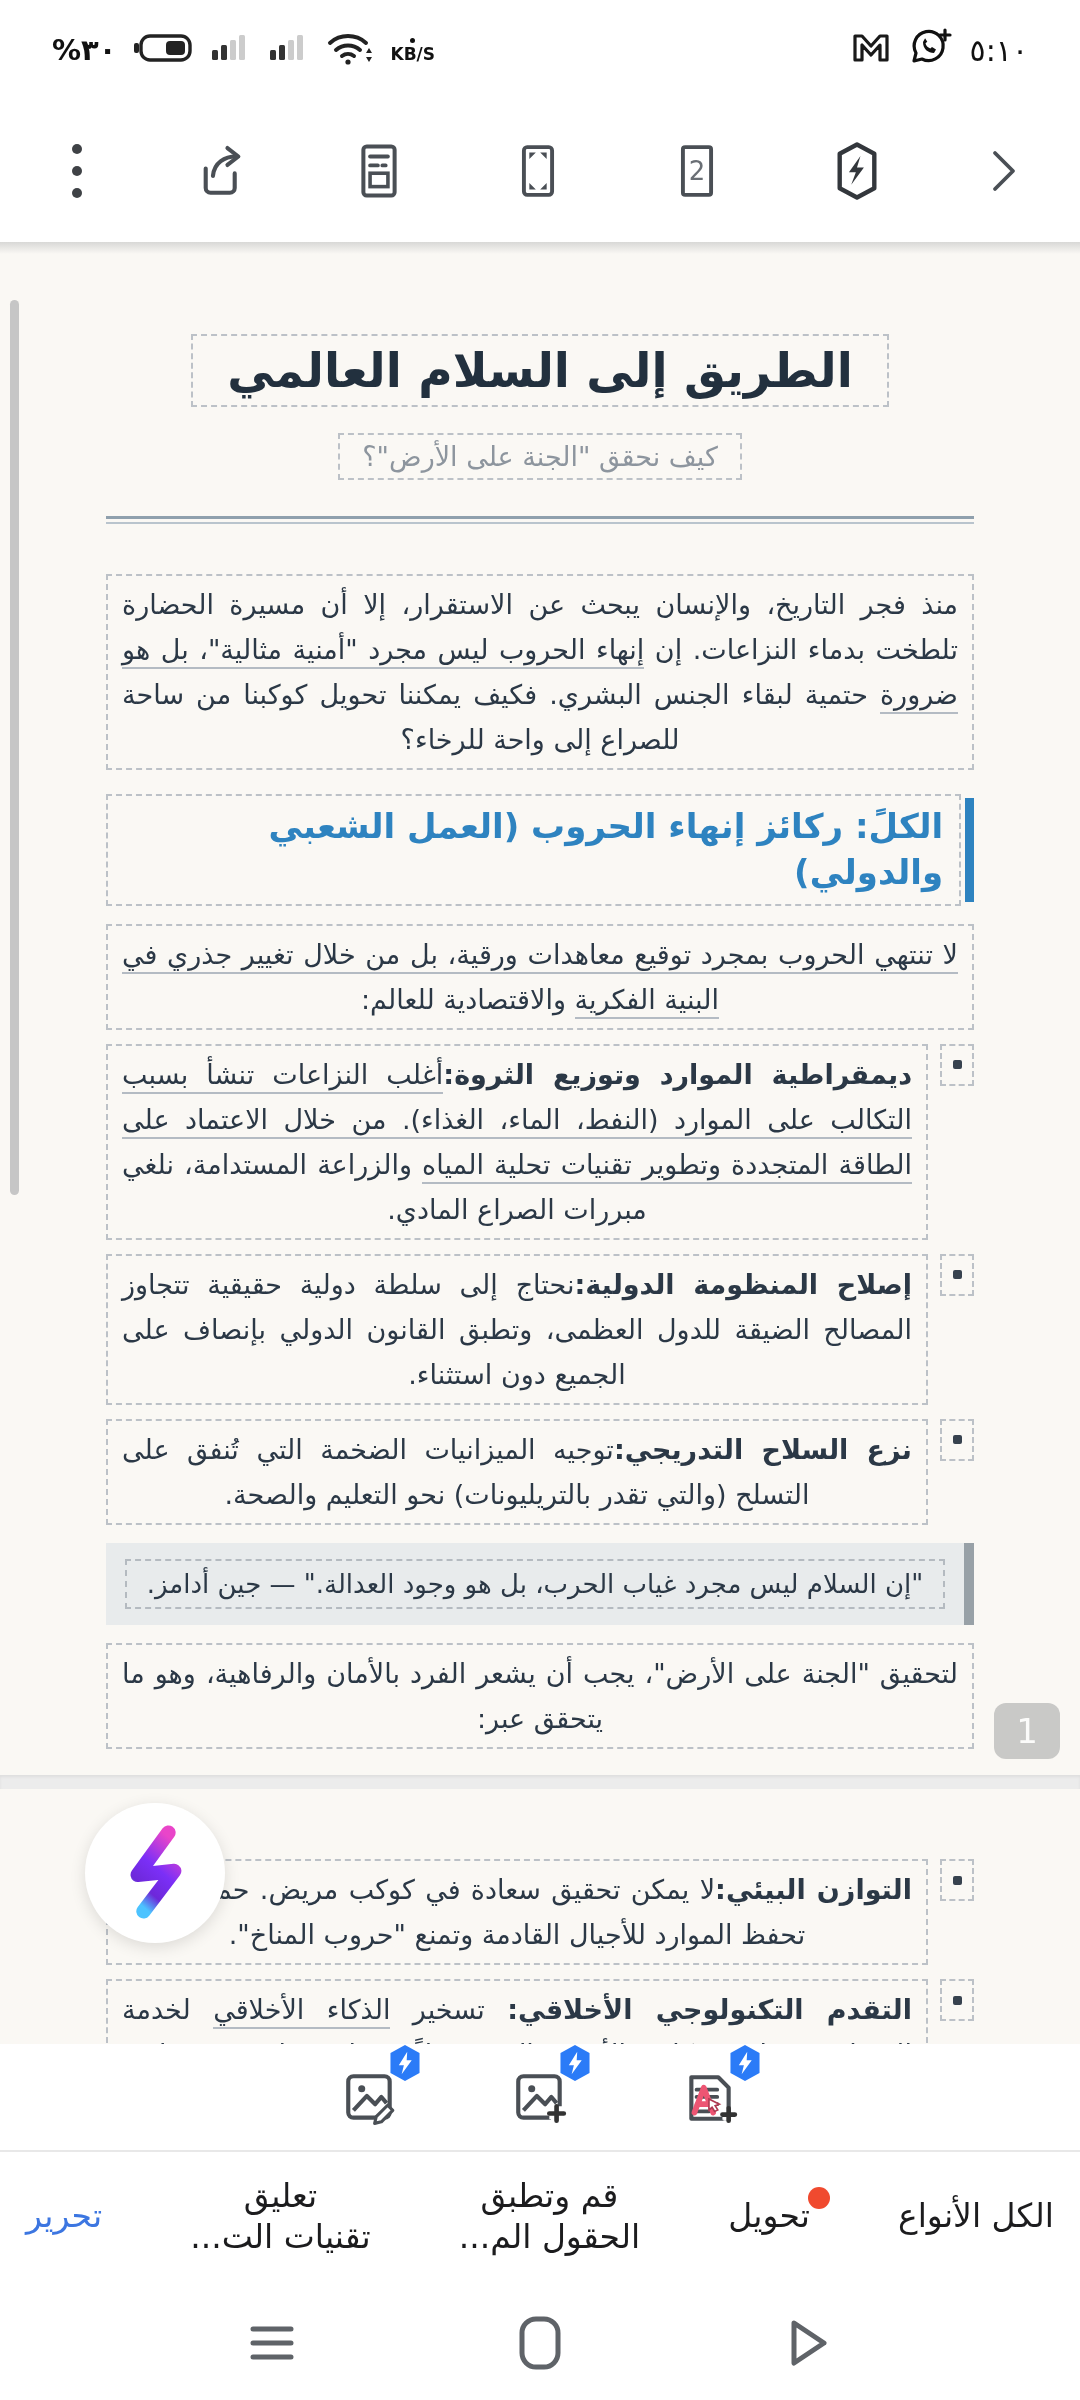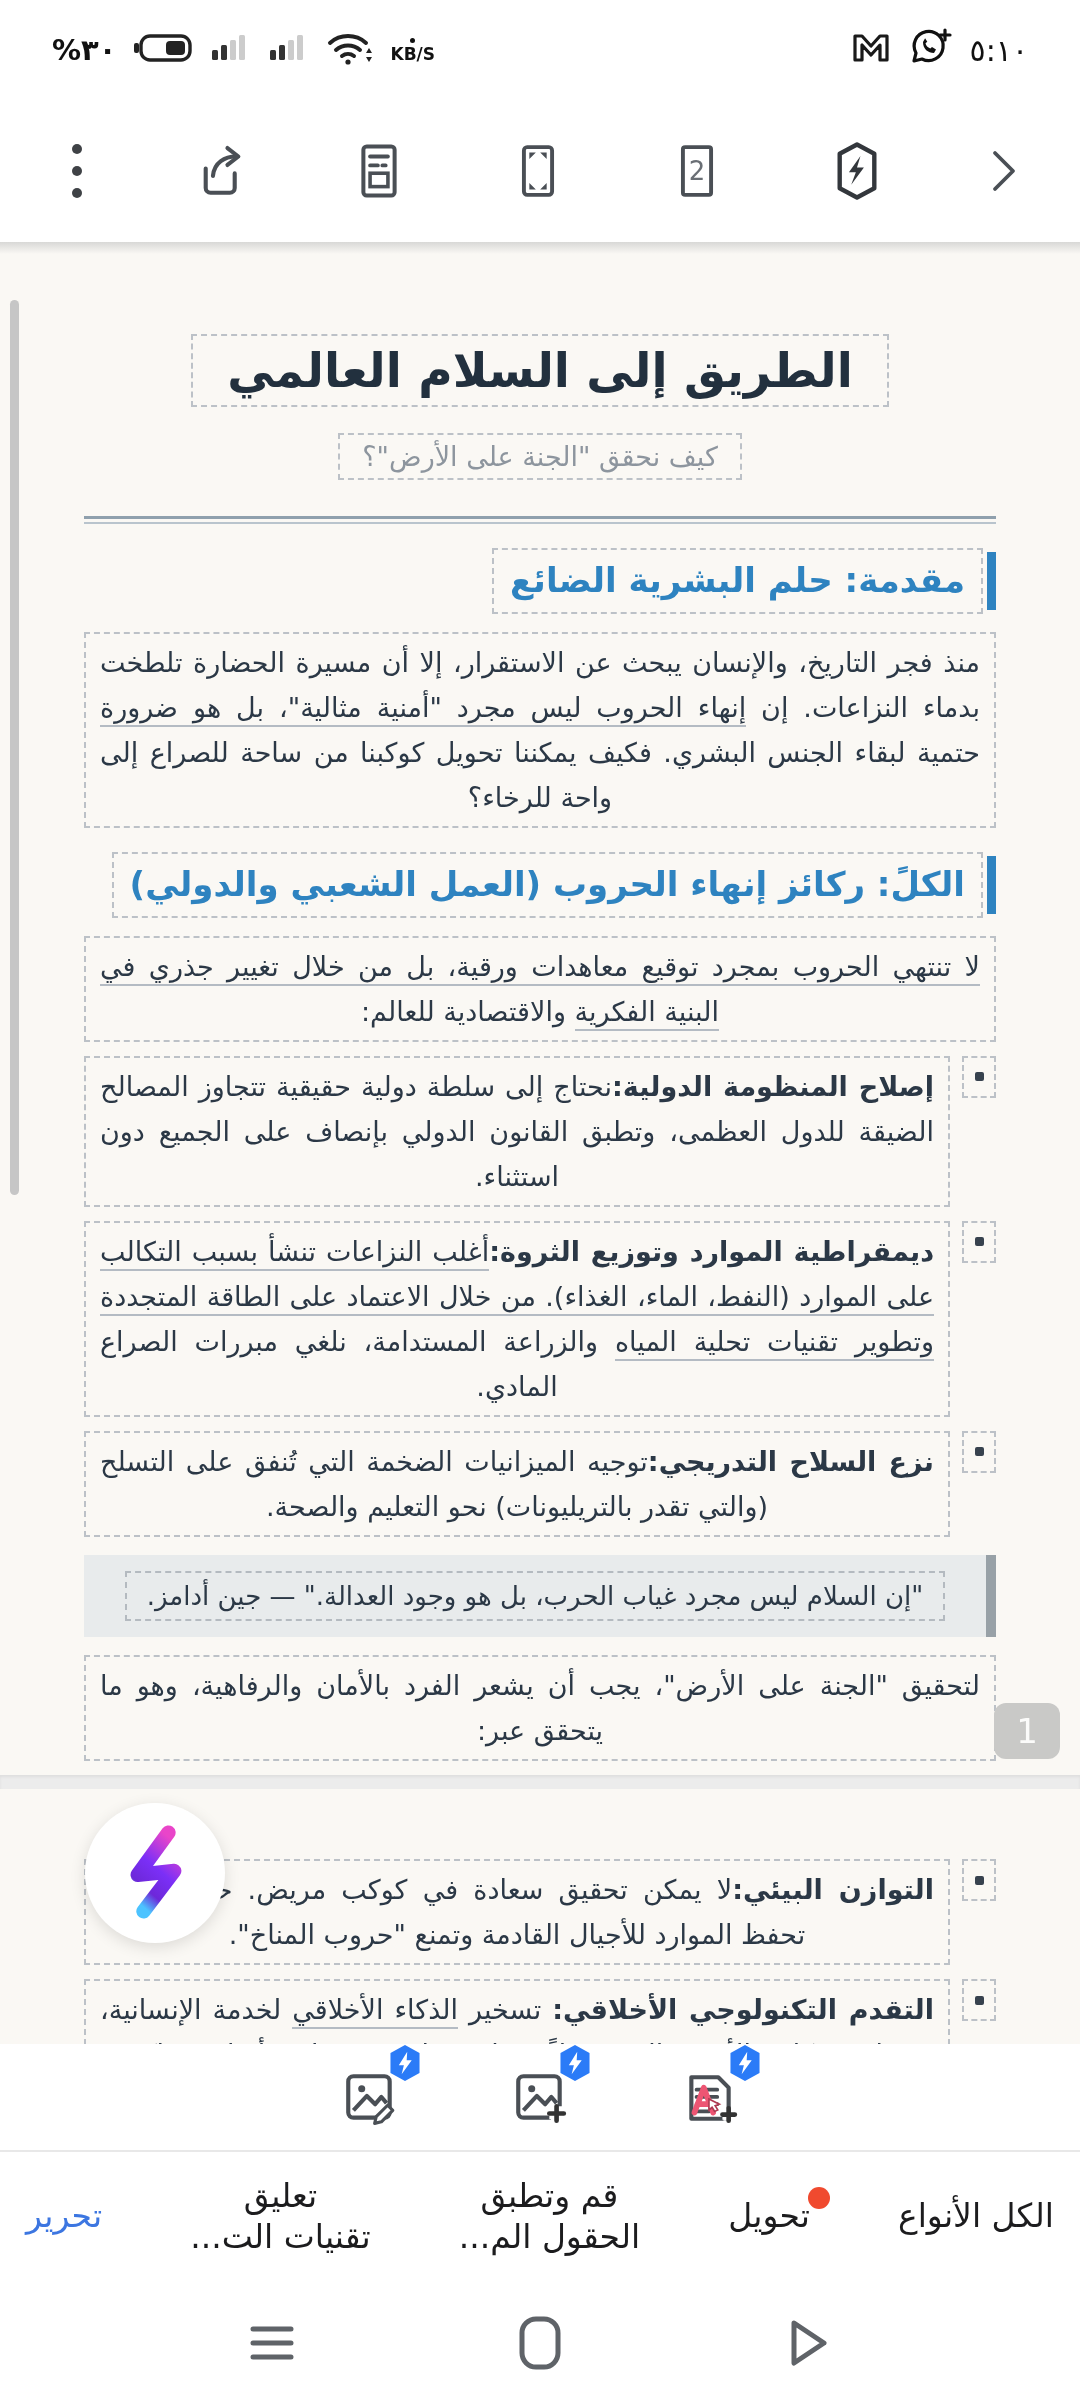--- a/index.html
+++ b/index.html
@@ -19,21 +19,21 @@
 
   
   .toolbar{position:absolute;top:100px;left:0;right:0;height:142px;background:#fff;
     display:flex;align-items:center;justify-content:space-between;padding:0 56px 0 62px;box-sizing:border-box;direction:ltr;}
   .tb-btn{width:64px;height:64px;display:flex;align-items:center;justify-content:center;}
 
   
   .doc-area{position:absolute;top:242px;left:0;right:0;bottom:0;background:#faf8f4;overflow:hidden;}
   .doc-area::before{content:"";position:absolute;top:0;left:0;right:0;height:12px;z-index:3;
     background:linear-gradient(#d8d8d6,rgba(216,216,214,0));}
-  .page{position:relative;background:#faf8f4;padding:0 84px;box-sizing:border-box;}
+  .page{position:relative;background:#faf8f4;padding:0 106px;box-sizing:border-box;}
   .page1{height:1533px;overflow:hidden;}
   .page-sep{height:14px;background:#ececec;box-shadow:0 2px 3px rgba(0,0,0,.06) inset;}
   .page2{height:700px;overflow:hidden;}
 
   .dashed{border:2px dashed #bcc1c7;}
   .title-box{margin:92px auto 0;width:fit-content;max-width:740px;padding:4px 34px;text-align:center;}
   .doc-title{font-size:47px;line-height:1.3;font-weight:bold;color:#22303e;margin:0;}
   .subtitle-box{margin:26px auto 0;width:fit-content;padding:6px 22px;text-align:center;}
   .doc-subtitle{font-size:27px;color:#8d959e;}
   .hr-double{margin-top:36px;height:3px;border-top:3px solid #8fa0ad;border-bottom:2px solid #b9c4cd;}
@@ -195,39 +195,38 @@
       <div class="dashed title-box">
         <h1 class="doc-title">الطريق إلى السلام العالمي</h1>
       </div>
       <div class="dashed subtitle-box">
         <span class="doc-subtitle">كيف نحقق "الجنة على الأرض"؟</span>
       </div>
       <div class="hr-double"></div>
       <div class="doc-flow" id="p1blocks">
           <div class="h2row">
             <span class="h2bar"></span>
-            <div class="dashed h2box">مقدمة: حلم البشرية الضائع</div>
           </div>
           <div class="dashed p-box"><span>منذ فجر التاريخ، والإنسان يبحث عن الاستقرار، إلا أن مسيرة الحضارة تلطخت بدماء النزاعات. إن </span><span class="u">إنهاء الحروب ليس مجرد "أمنية مثالية"، بل هو ضرورة</span><span> حتمية لبقاء الجنس البشري. فكيف يمكننا تحويل كوكبنا من ساحة للصراع إلى واحة للرخاء؟</span></div>
           <div class="h2row">
             <span class="h2bar"></span>
             <div class="dashed h2box">الكلً: ركائز إنهاء الحروب (العمل الشعبي والدولي)</div>
           </div>
           <div class="dashed p-box"><span class="u">لا تنتهي الحروب بمجرد توقيع معاهدات ورقية، بل من خلال تغيير جذري في البنية الفكرية</span><span> والاقتصادية للعالم:</span></div>
           <div class="li-row">
             <span class="dashed li-marker">
               <span class="li-dot"></span>
             </span>
+            <div class="dashed p-box li-text"><span class="b ">ديمقراطية الموارد وتوزيع الثروة:</span><span class="u">أغلب النزاعات تنشأ بسبب التكالب على الموارد (النفط، الماء، الغذاء). من خلال الاعتماد على الطاقة المتجددة وتطوير تقنيات تحلية المياه</span><span> والزراعة المستدامة، نلغي مبررات الصراع المادي.</span></div>
+          </div>
+          <div class="li-row">
+            <span class="dashed li-marker">
+              <span class="li-dot"></span>
+            </span>
             <div class="dashed p-box li-text"><span class="b ">إصلاح المنظومة الدولية:</span><span>نحتاج إلى سلطة دولية حقيقية تتجاوز المصالح الضيقة للدول العظمى، وتطبق القانون الدولي بإنصاف على الجميع دون استثناء.</span></div>
-          </div>
-          <div class="li-row">
-            <span class="dashed li-marker">
-              <span class="li-dot"></span>
-            </span>
-            <div class="dashed p-box li-text"><span class="b ">ديمقراطية الموارد وتوزيع الثروة:</span><span class="u">أغلب النزاعات تنشأ بسبب التكالب على الموارد (النفط، الماء، الغذاء). من خلال الاعتماد على الطاقة المتجددة وتطوير تقنيات تحلية المياه</span><span> والزراعة المستدامة، نلغي مبررات الصراع المادي.</span></div>
           </div>
           <div class="li-row">
             <span class="dashed li-marker">
               <span class="li-dot"></span>
             </span>
             <div class="dashed p-box li-text"><span class="b ">نزع السلاح التدريجي:</span><span>توجيه الميزانيات الضخمة التي تُنفق على التسلح (والتي تقدر بالتريليونات) نحو التعليم والصحة.</span></div>
           </div>
           <div class="quote">
             <div class="quote-inner">"إن السلام ليس مجرد غياب الحرب، بل هو وجود العدالة." — جين أدامز.</div>
           </div>

